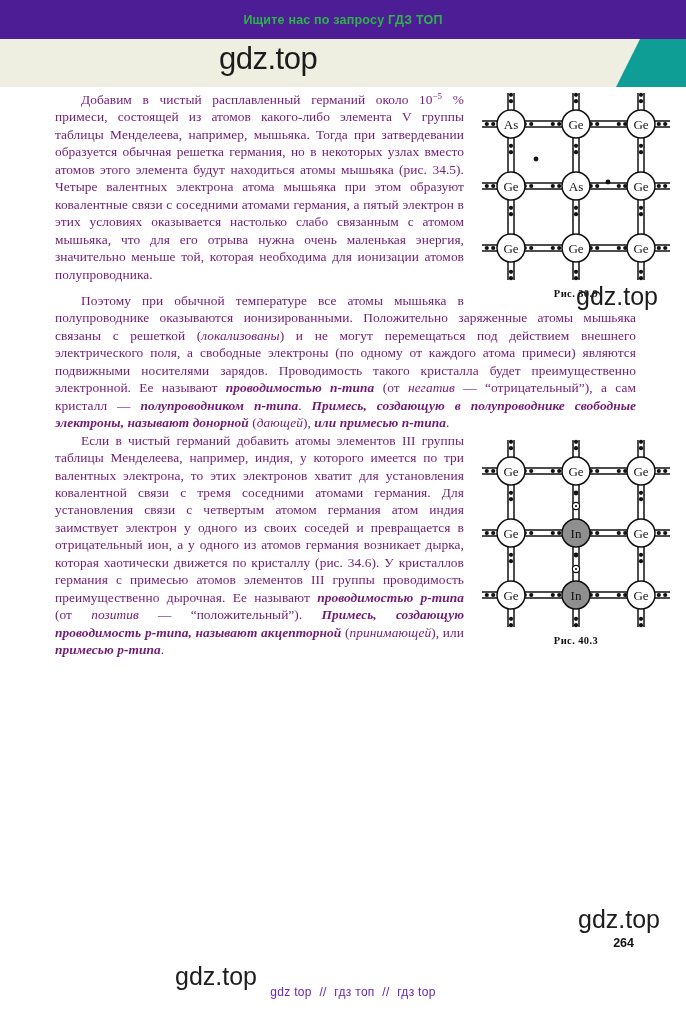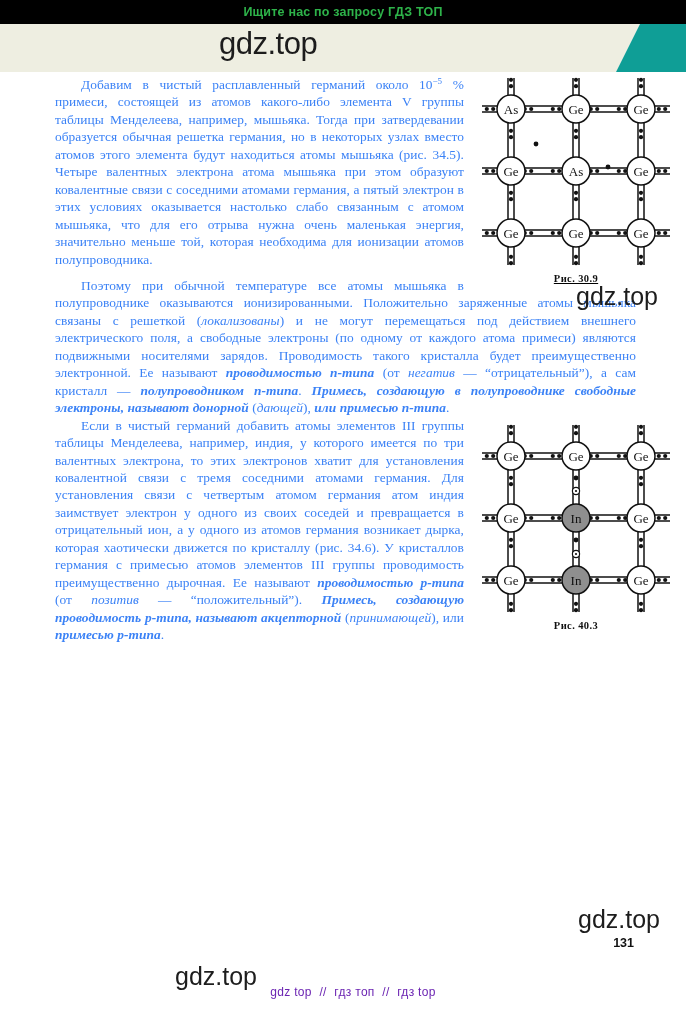--- a/index.html
+++ b/index.html
@@ -6,23 +6,23 @@
   html,body{margin:0;padding:0;}
   body{
     width:686px;height:1011px;
     background:#ffffff;
     font-family:"Liberation Serif", serif;
     position:relative;
     overflow:hidden;
   }
   
   .promo{
-    height:24px;
+    height:39px;
     display:flex;align-items:center;justify-content:center;
-    background:#000000;
+    background:#4c1d95;
   }
   .promo-text{
     color:#2eb34a;
     font-family:"Liberation Sans", sans-serif;
     font-size:12.5px;
     font-weight:600;
     letter-spacing:.2px;
   }
   
   .banner{
@@ -56,36 +56,36 @@
     padding:4px 50px 0 55px;
     height:860px;
     box-sizing:border-box;
   }
   p.body{
     margin:0 0 0 0;
     font-size:13.4px;
     line-height:17.45px;
     text-align:justify;
     text-indent:26px;
-    color:#3b82f6;
+    color:#701a75;
     letter-spacing:.05px;
     font-family:"Liberation Serif", serif;
   }
   p.body + p.body{margin-top:9px;}
   i{font-style:italic;}
   .bi{font-style:italic;font-weight:bold;}
   sup{font-size:9px;vertical-align:super;line-height:0;}
   
   .fig{
     float:right;
     width:200px;
     margin:0 -40px 2px 12px;
     position:relative;
   }
-  .fig-top{ margin-top:-2px;text-decoration:underline; }
+  .fig-top{ margin-top:-2px; }
   .fig-bot{ margin-top:4px; }
   .fig-caption{
     text-align:center;
     font-size:10.5px;
     font-weight:bold;
     color:#111;
     margin-top:4px;
     font-family:"Liberation Serif", serif;
     letter-spacing:.4px;
   }
@@ -327,21 +327,21 @@
   </div>
 
   <p class="body"><span>Если в чистый германий добавить атомы элементов III группы таблицы Менделеева, например, индия, у которого имеется по три валентных электрона, то этих электронов хватит для установления ковалентной связи с тремя соседними атомами германия. Для установления связи с четвертым атомом германия атом индия заимствует электрон у одного из своих соседей и превращается в отрицательный ион, а у одного из атомов германия возникает дырка, которая хаотически движется по кристаллу (рис. 34.6). У кристаллов германия с примесью атомов элементов III группы проводимость преимущественно дырочная. Ее называют </span><span class="bi">проводимостью p-типа</span><span> (от </span><i>позитив</i><span> — “положительный”). </span><span class="bi">Примесь, создающую проводимость p-типа, называют акцепторной</span><span> (</span><i>принимающей</i><span>), или </span><span class="bi">примесью p-типа</span><span>.</span></p>
 
 
 </div>
 
 <div class="wm wm-1">gdz.top</div>
 <div class="wm wm-3">gdz.top</div>
 <div class="wm wm-2">gdz.top</div>
-<div class="pageno">131</div>
+<div class="pageno">264</div>
 
 <div class="footer-keys">
   <span>gdz top</span>
   <span class="sep">//</span>
   <span>гдз топ</span>
   <span class="sep">//</span>
   <span>гдз top</span>
 </div>
 
 </body></html>

